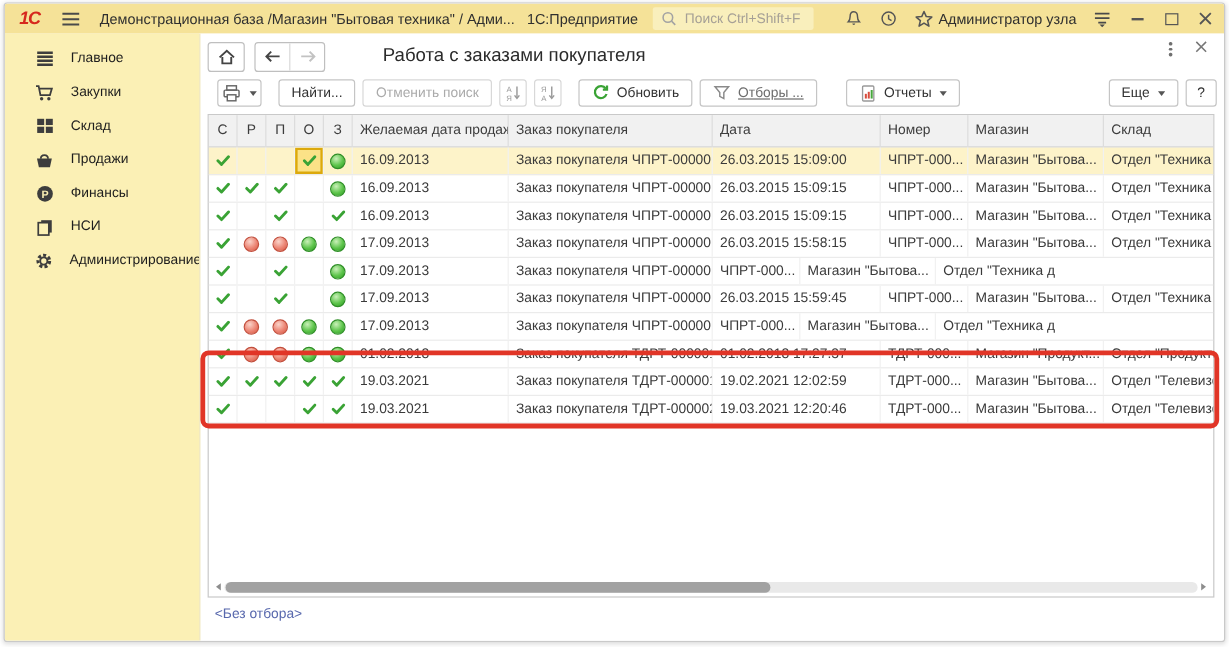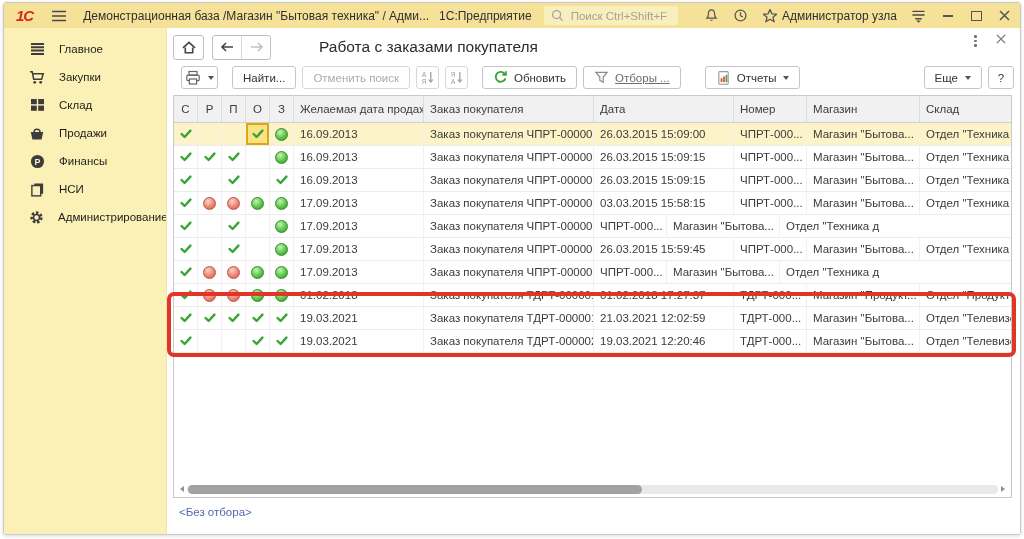--- a/index.html
+++ b/index.html
@@ -442,21 +442,21 @@
                 <span class="orb red"></span>
               </div>
               <div class="td flag" style="width: 24px;">
                 <span class="orb green"></span>
               </div>
               <div class="td flag" style="width: 24px;">
                 <span class="orb green"></span>
               </div>
               <div class="td" style="width: 130px;">17.09.2013</div>
               <div class="td" style="width: 170px;">Заказ покупателя ЧПРТ-00000...</div>
-              <div class="td" style="width: 140px;">03.03.2015 15:58:15</div>
+              <div class="td" style="width: 140px;">26.03.2015 15:58:15</div>
               <div class="td" style="width: 73px;">ЧПРТ-000...</div>
               <div class="td" style="width: 113px;">Магазин "Бытова...</div>
               <div class="td" style="flex: 1 1 0%; border-right: none;">Отдел "Техника д</div>
             </div>
             <div class="tr">
               <div class="td flag" style="width: 24px;">
                 <span style="display:flex;">
                   <svg width="12" height="10" viewBox="0 0 12 10">
                     <path d="M1.6 5 L4.6 8 L10.4 1.6" fill="none" stroke="#3aa335" stroke-width="2.4" stroke-linecap="round" stroke-linejoin="round"></path>
                   </svg>
@@ -591,21 +591,21 @@
               </div>
               <div class="td flag" style="width: 24px;">
                 <span style="display:flex;">
                   <svg width="12" height="10" viewBox="0 0 12 10">
                     <path d="M1.6 5 L4.6 8 L10.4 1.6" fill="none" stroke="#3aa335" stroke-width="2.4" stroke-linecap="round" stroke-linejoin="round"></path>
                   </svg>
                 </span>
               </div>
               <div class="td" style="width: 130px;">19.03.2021</div>
               <div class="td" style="width: 170px;">Заказ покупателя ТДРТ-000001...</div>
-              <div class="td" style="width: 140px;">21.03.2021 12:02:59</div>
+              <div class="td" style="width: 140px;">19.02.2021 12:02:59</div>
               <div class="td" style="width: 73px;">ТДРТ-000...</div>
               <div class="td" style="width: 113px;">Магазин "Бытова...</div>
               <div class="td" style="flex: 1 1 0%; border-right: none;">Отдел "Телевизо</div>
             </div>
             <div class="tr">
               <div class="td flag" style="width: 24px;">
                 <span style="display:flex;">
                   <svg width="12" height="10" viewBox="0 0 12 10">
                     <path d="M1.6 5 L4.6 8 L10.4 1.6" fill="none" stroke="#3aa335" stroke-width="2.4" stroke-linecap="round" stroke-linejoin="round"></path>
                   </svg>

